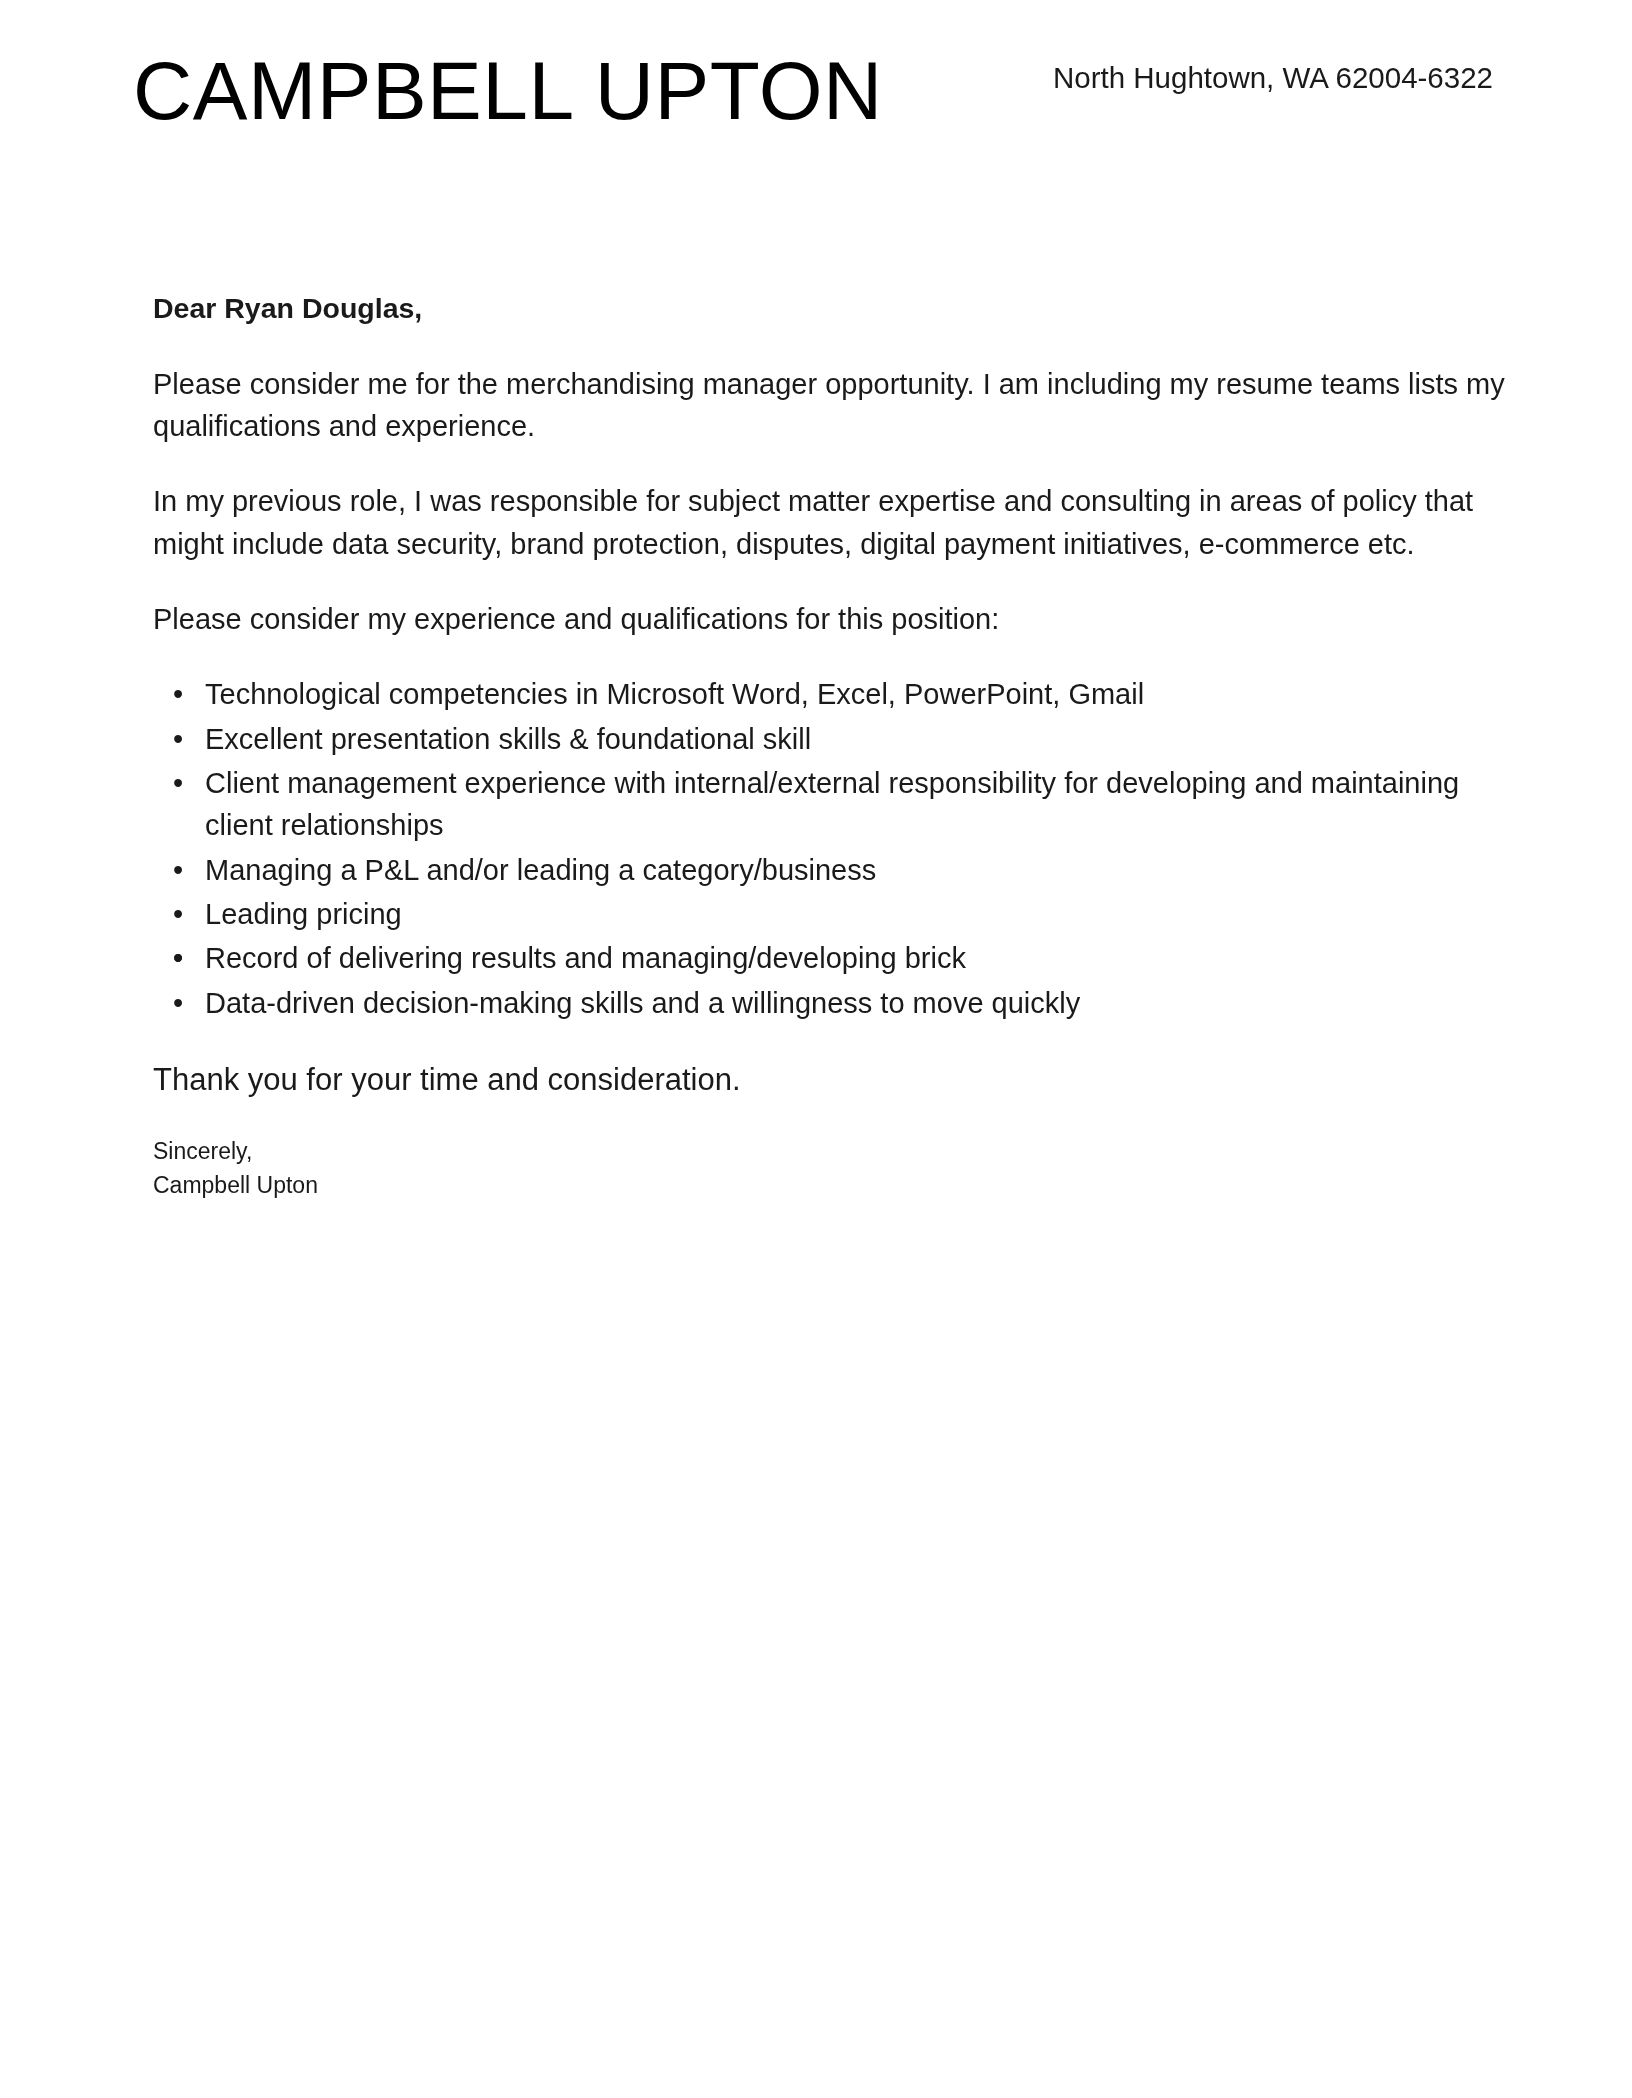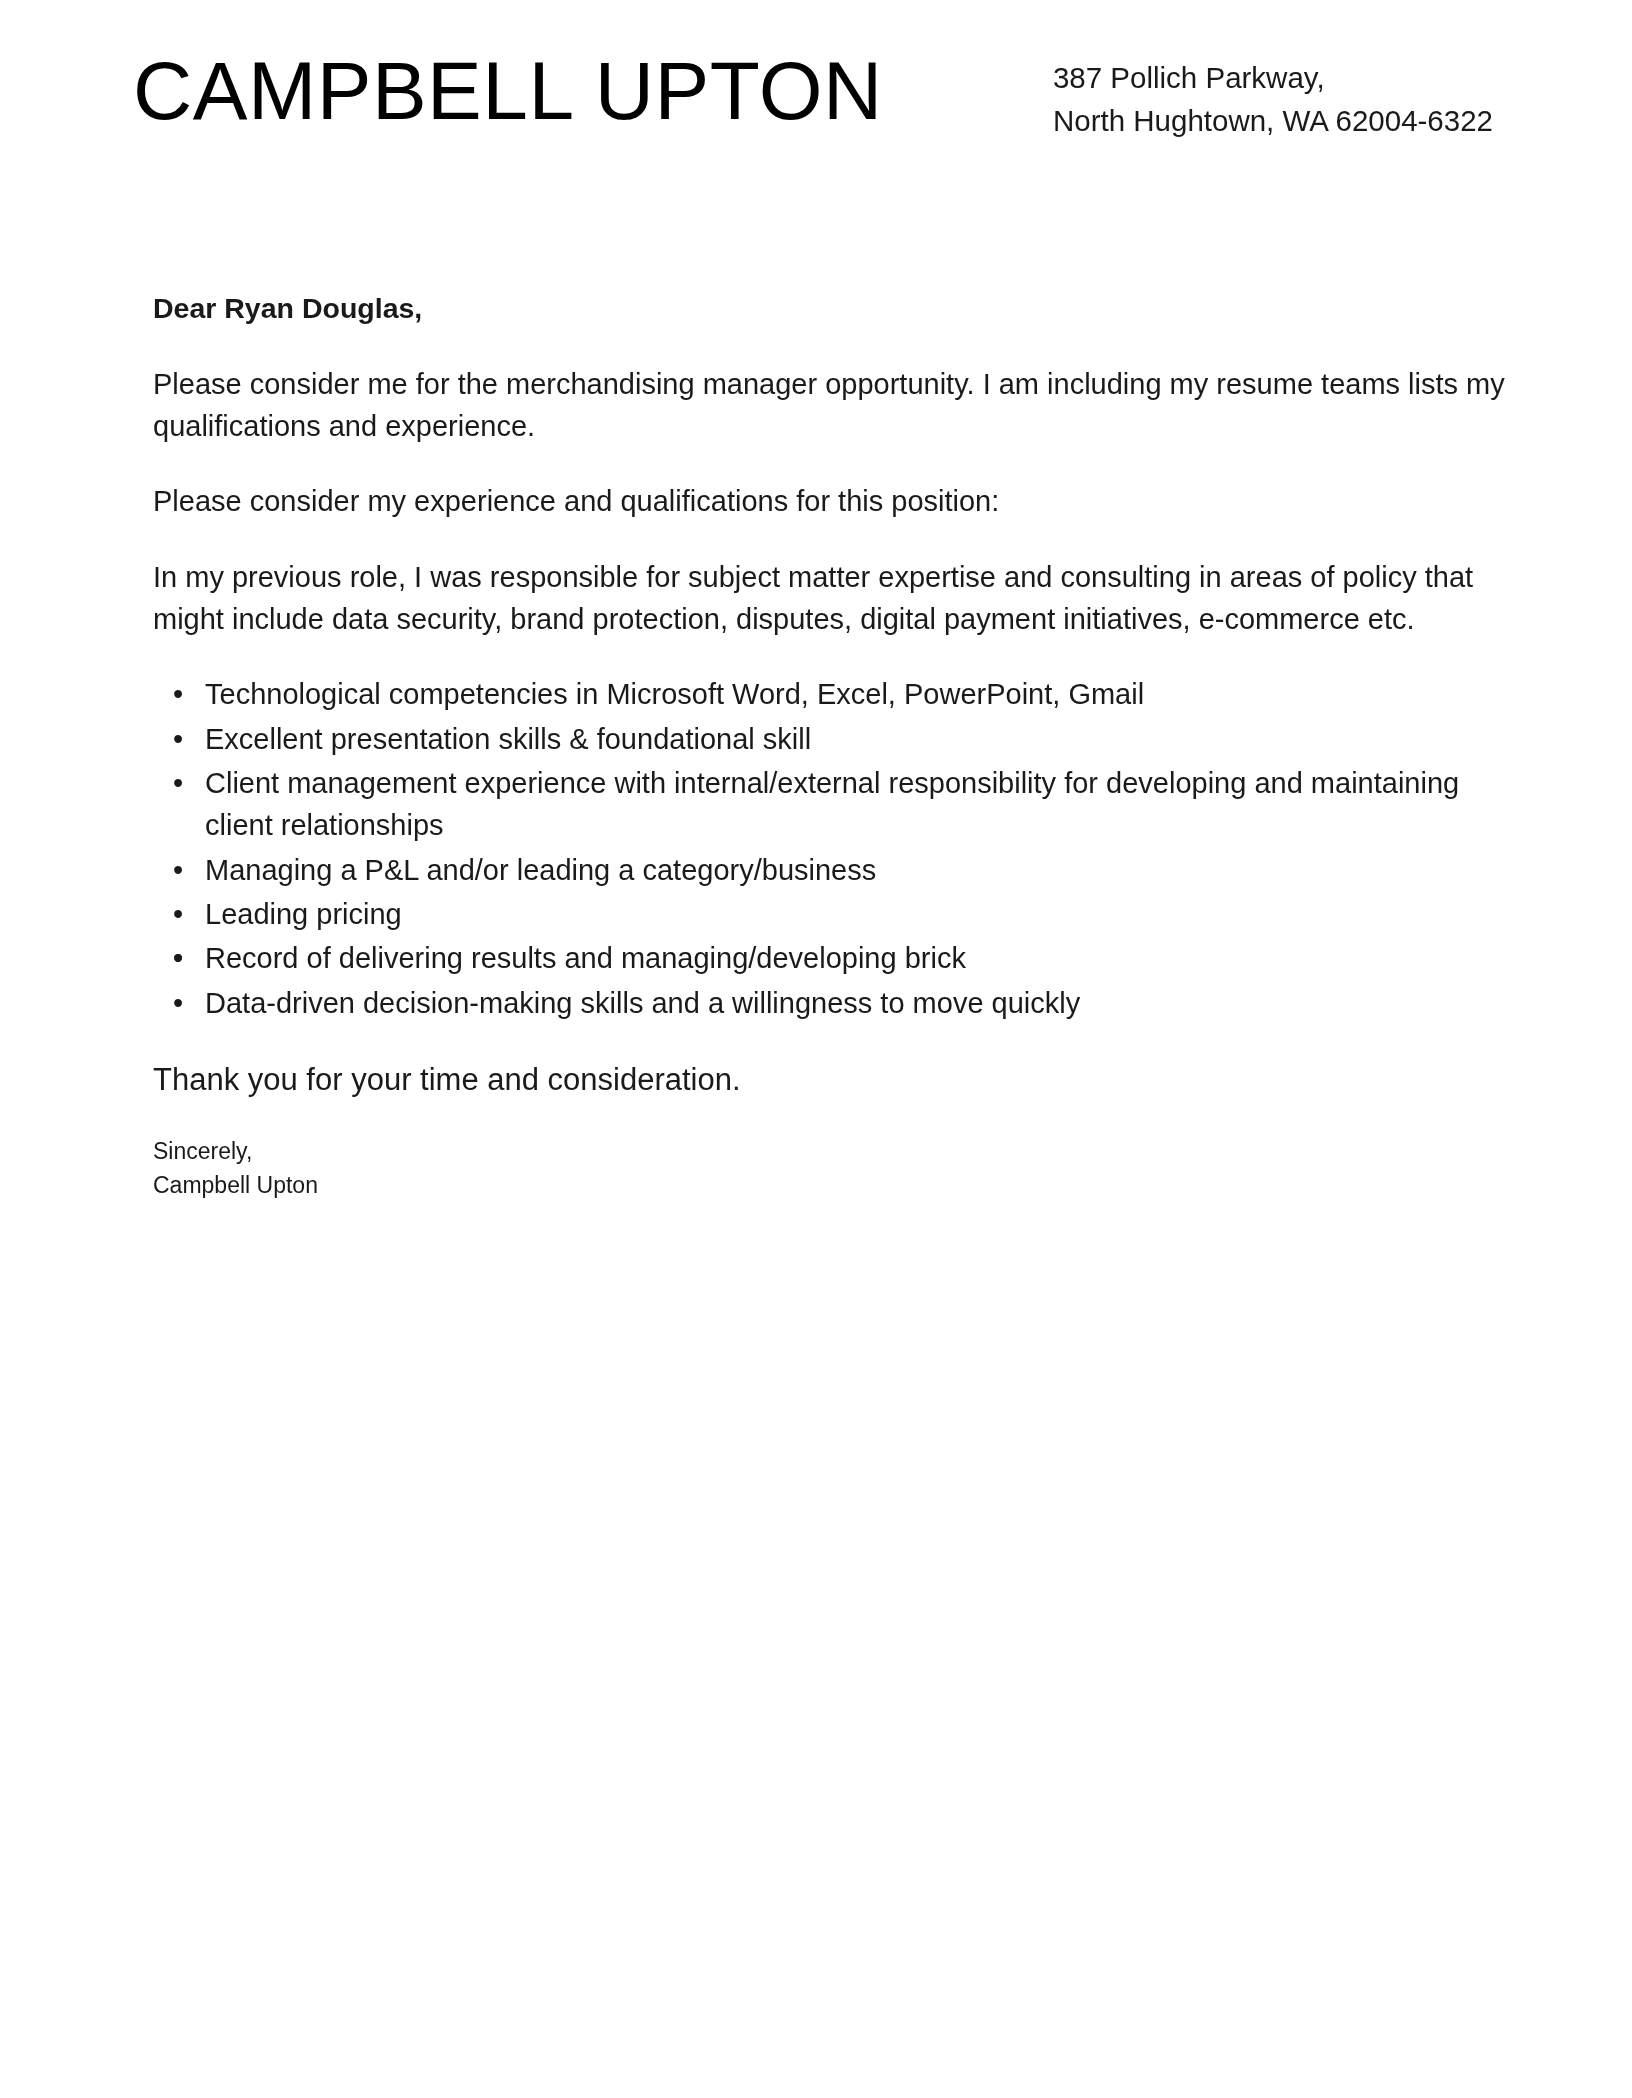--- a/index.html
+++ b/index.html
@@ -121,34 +121,33 @@
 </style>
 </head>
 <body>
 
 <div class="page">
 
   <div class="letter-header">
     <h1 class="name-title">CAMPBELL UPTON</h1>
 
     <div class="address-block">
-      <span class="address-line">387 Pollich Parkway,</span>
       <span class="address-line">North Hughtown, WA 62004-6322</span>
     </div>
   </div>
 
   <div class="letter-body">
 
     <p class="salutation">Dear Ryan Douglas,</p>
 
     <p class="body-para">Please consider me for the merchandising manager opportunity. I am including my resume teams lists my qualifications and experience.</p>
 
+    <p class="body-para">In my previous role, I was responsible for subject matter expertise and consulting in areas of policy that might include data security, brand protection, disputes, digital payment initiatives, e-commerce etc.</p>
+
     <p class="body-para">Please consider my experience and qualifications for this position:</p>
-
-    <p class="body-para">In my previous role, I was responsible for subject matter expertise and consulting in areas of policy that might include data security, brand protection, disputes, digital payment initiatives, e-commerce etc.</p>
 
     <ul class="bullet-list">
       <li class="bullet-item">
         <span class="bullet-marker">•</span>
         <span>Technological competencies in Microsoft Word, Excel, PowerPoint, Gmail</span>
       </li>
       <li class="bullet-item">
         <span class="bullet-marker">•</span>
         <span>Excellent presentation skills &amp; foundational skill</span>
       </li>

